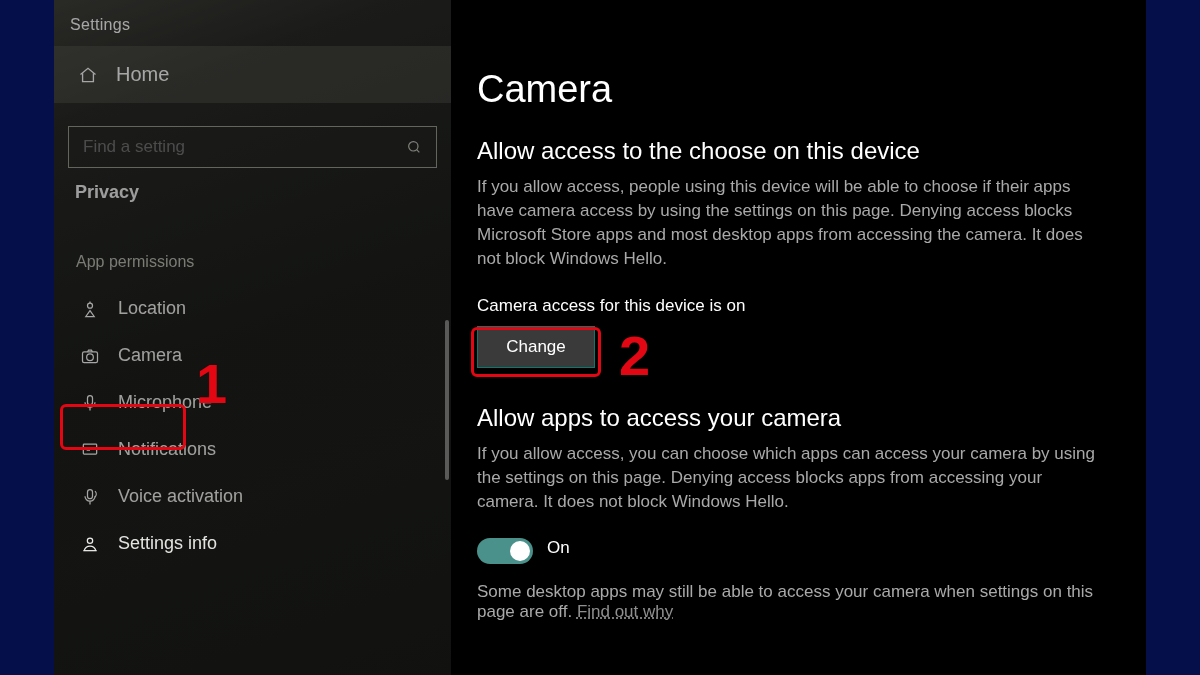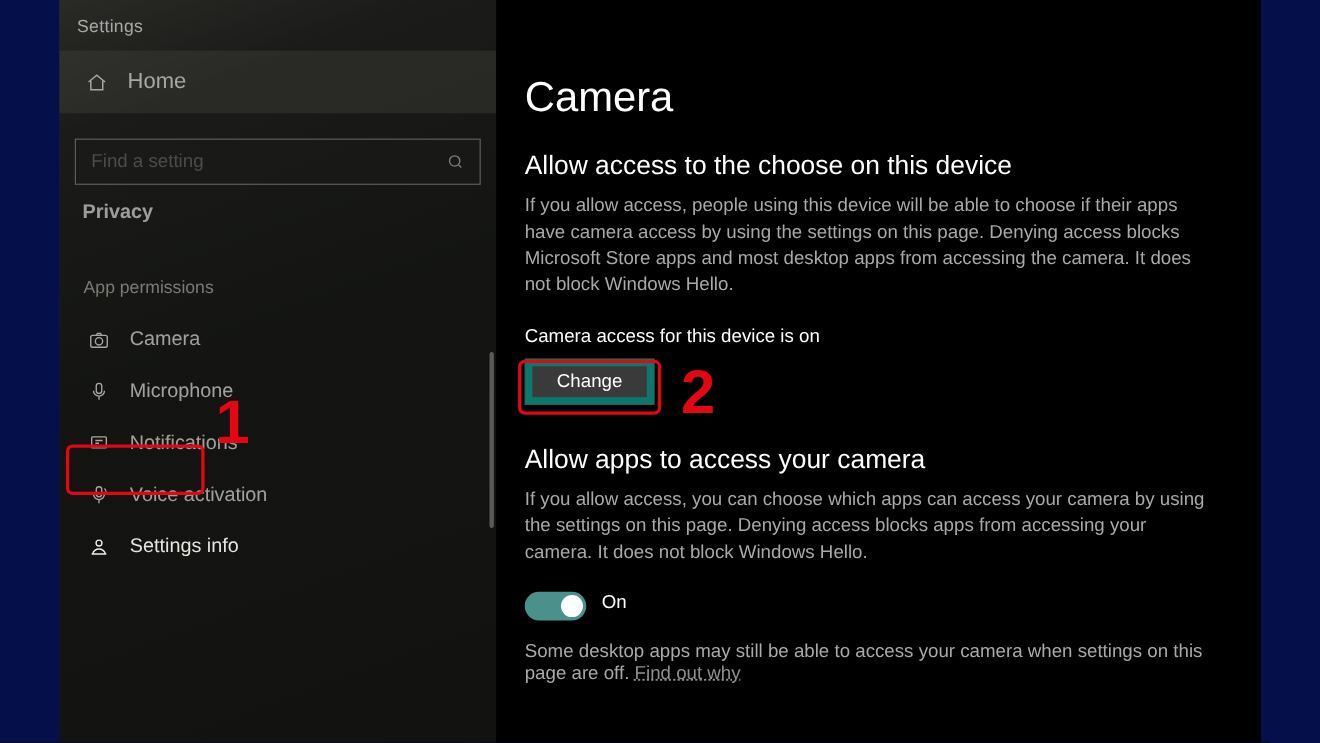--- a/index.html
+++ b/index.html
@@ -111,21 +111,21 @@
     margin-bottom: 24px;
   }
   .status-line {
     font-size: 17px; color: #fff; margin-bottom: 10px;
   }
   .change-btn {
     display:inline-flex; align-items:center; justify-content:center;
     min-width: 118px; height: 42px;
     background: #3a3a3a;
     color:#fff; font-size:17px;
-    border: 7px solid #0f766e;
+    border: 1px solid #0f766e;
     cursor:pointer;
     margin-bottom: 36px;
   }
   .toggle {
     display:flex; gap:14px;
     margin: 4px 0 18px 0;
   }
   .toggle-switch {
     width: 56px; height: 26px; border-radius: 13px;
     background: #4b918b; position:relative;
@@ -183,20 +183,30 @@
               <path d="m20 20-4-4"></path>
           </svg>
         </span>
       </div>
     </div>
 
     <div class="category">Privacy</div>
 
     <div class="section-header">App permissions</div>
 
+    <div class="nav-item">
+      <span class="icon-box">
+        <svg width="20" height="20" viewBox="0 0 24 24" fill="none" stroke="#fff" stroke-width="1.5">
+          <circle cx="12" cy="8" r="3"></circle>
+            <path d="M12 3v2"></path>
+            <path d="M12 14 7 21h10l-5-7Z"></path>
+        </svg>
+      </span>
+      <span class="lbl">Location</span>
+    </div>
 
     <div class="nav-item">
       <span class="icon-box">
         <svg width="20" height="20" viewBox="0 0 24 24" fill="none" stroke="#fff" stroke-width="1.5">
           <rect x="3" y="7" width="18" height="13" rx="2"></rect>
             <circle cx="12" cy="13.5" r="4"></circle>
             <path d="M9 7l1.3-2h3.4L15 7"></path>
         </svg>
       </span>
       <span class="lbl">Camera</span>

